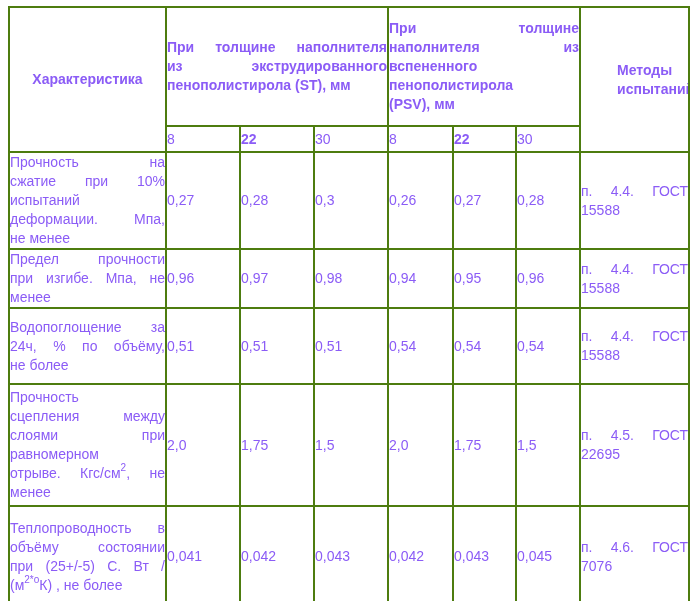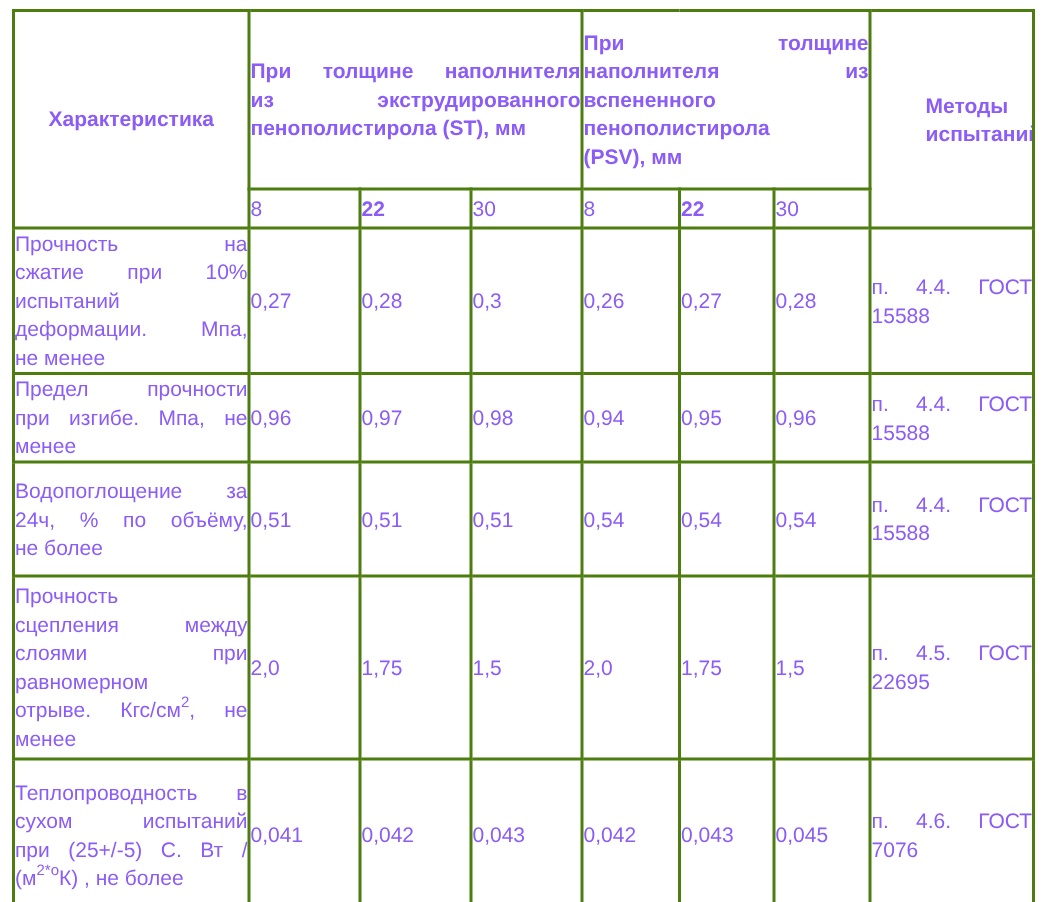--- a/index.html
+++ b/index.html
@@ -203,21 +203,21 @@
       <td class="val">1,5</td>
       <td class="method">
             <div class="ln">п. 4.5. ГОСТ</div>
             <div class="ln last">22695</div>
           </td>
     </tr>
 
     <tr class="row-5">
       <td class="label">
             <div class="ln">Теплопроводность в</div>
-            <div class="ln">сухом испытаний</div>
+            <div class="ln">объёму состоянии</div>
             <div class="ln">при (25+/-5) С. Вт /</div>
             <div class="ln last"><span>(м</span><sup>2*о</sup><span>К) , не более</span></div>
           </td>
       <td class="val">0,041</td>
       <td class="val">0,042</td>
       <td class="val">0,043</td>
       <td class="val">0,042</td>
       <td class="val">0,043</td>
       <td class="val">0,045</td>
       <td class="method">

